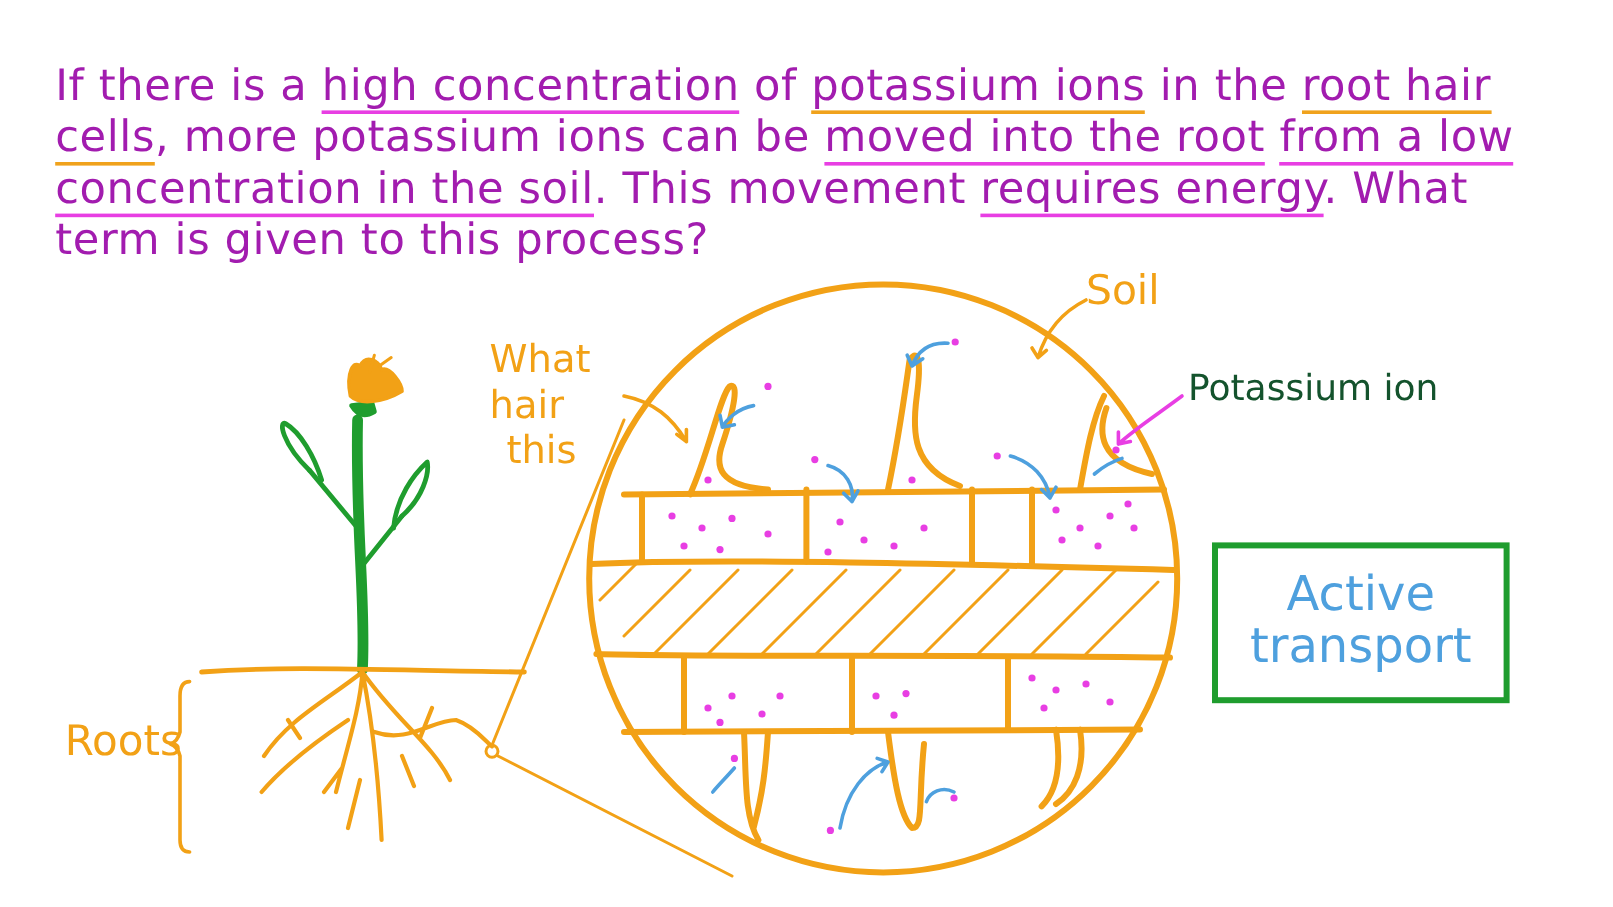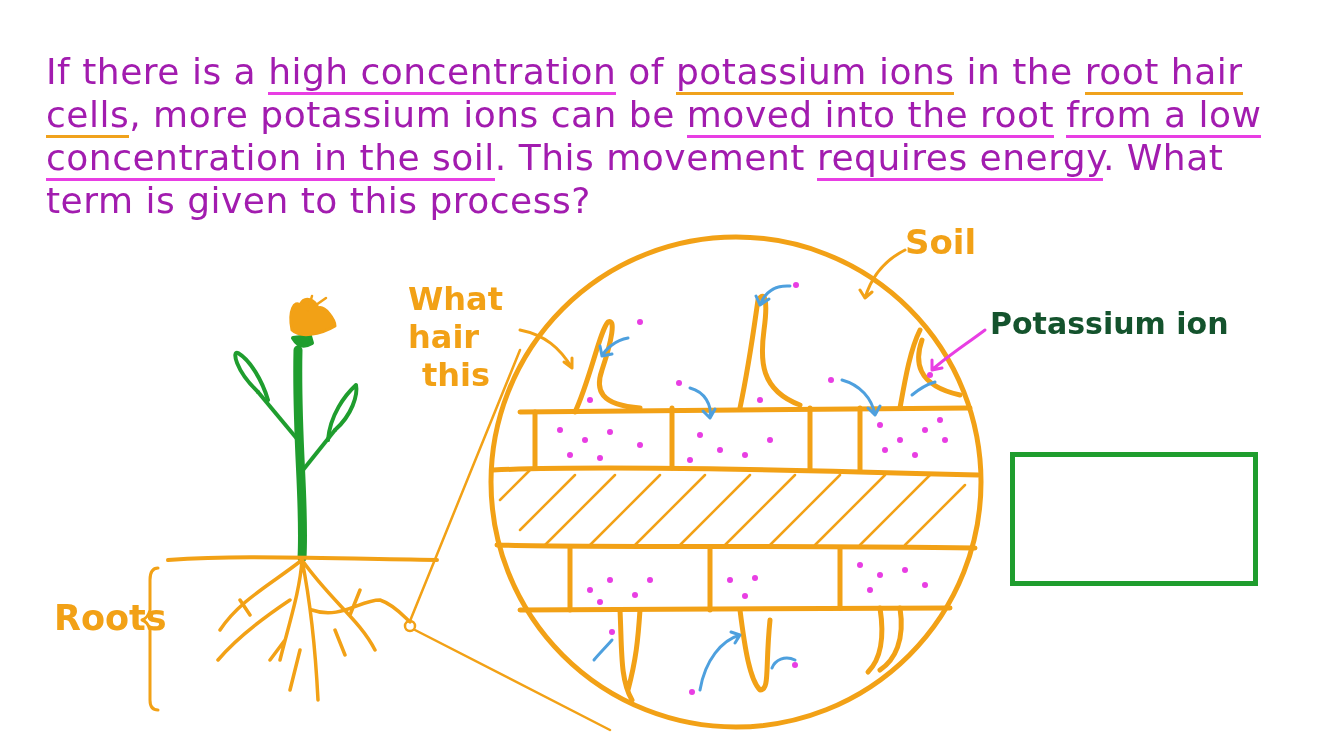--- a/index.html
+++ b/index.html
@@ -3,21 +3,21 @@
 <meta charset="utf-8">
 <style>
   html, body { margin:0; padding:0; background:#ffffff; }
   body { width:1344px; height:756px; position:relative; overflow:hidden;
          font-family:"DejaVu Sans", sans-serif; }
   .question { position:absolute; left:46px; top:50px; width:1270px;
               font-size:36px; line-height:43px; color:#a21caf; letter-spacing:0.5px; }
   .ul-o { border-bottom:3px solid #f0a21c; }
   .ul-p { border-bottom:3px solid #e83ee3; }
   svg.diagram { position:absolute; left:0; top:0; }
-  .lbl { position:absolute; font-family:"DejaVu Sans", sans-serif;font-weight:bold; }
+  .lbl { position:absolute; font-family:"DejaVu Sans", sans-serif; }
   .orange { color:#f2a116; }
   .magenta { color:#14532d; }
   .answer-box { position:absolute; left:1010px; top:452px; width:248px; height:134px;
                 border:5px solid #1f9d2e; box-sizing:border-box; text-align:center; }
   .answer-box span { display:block; font-size:40px; line-height:44px; color:#4ea0de; }
   .answer-box .l1 { margin-top:16px; }
 </style>
 </head>
 <body>
 
@@ -134,15 +134,17 @@
 <div class="lbl orange" style="left:905px;top:222px;font-size:34px;">Soil</div>
 <div class="lbl orange" style="left:408px;top:280px;font-size:32px;line-height:38px;">
   <div>What</div>
   <div>hair</div>
   <div style="padding-left:14px;">this</div>
 </div>
 <div class="lbl magenta" style="left:990px;top:306px;font-size:30px;">Potassium ion</div>
 <div class="lbl orange" style="left:54px;top:598px;font-size:35px;">Roots</div>
 
 <div class="answer-box">
+  <span class="l1">Active</span>
+  <span>transport</span>
 </div>
 <div class="lbl orange" style="left:1022px;top:604px;width:270px;font-size:30px;line-height:40px;text-align:center;">
 </div>
 
 </body></html>

